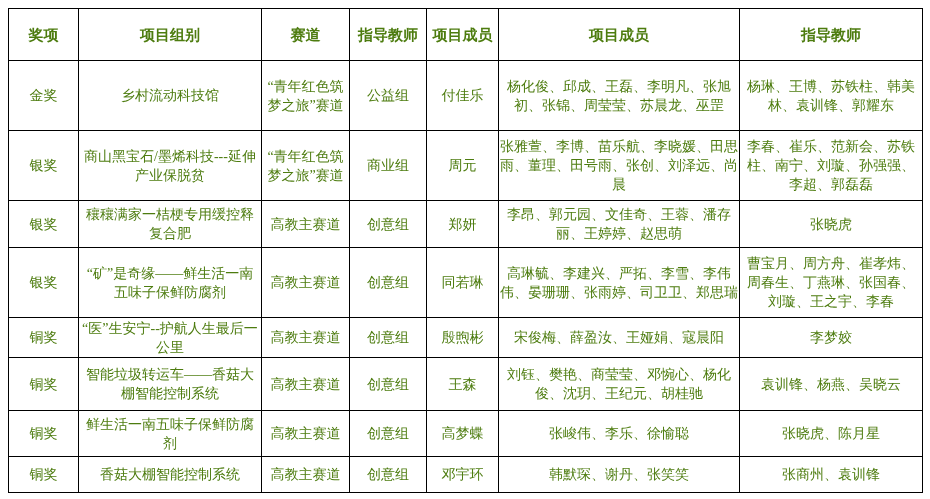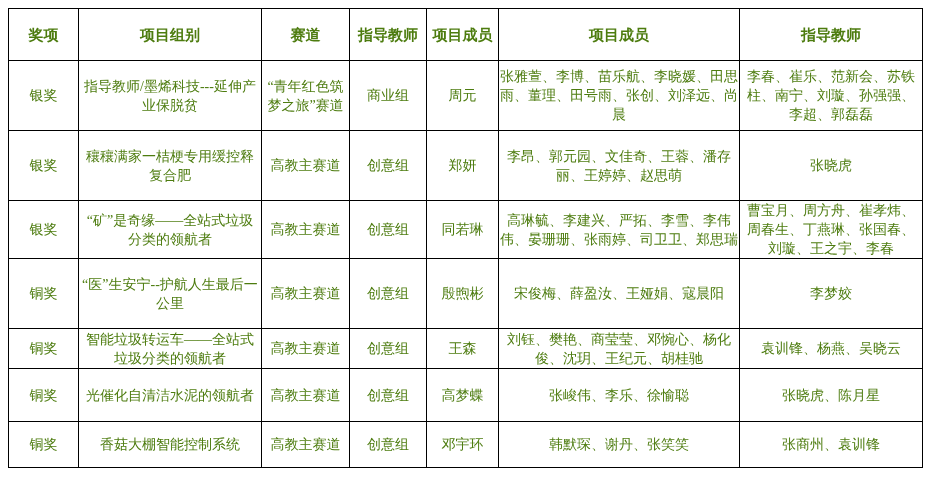--- a/index.html
+++ b/index.html
@@ -74,67 +74,76 @@
         <th>项目组别</th>
         <th>赛道</th>
         <th>指导教师</th>
         <th>项目成员</th>
         <th>项目成员</th>
         <th>指导教师</th>
       </tr>
     </thead>
     <tbody>
         <tr>
+    <td>金奖</td>
+    <td>乡村流动科技馆</td>
+    <td>“青年红色筑梦之旅”赛道</td>
+    <td>公益组</td>
+    <td>付佳乐</td>
+    <td>杨化俊、邱成、王磊、李明凡、张旭初、张锦、周莹莹、苏晨龙、巫罡</td>
+    <td>杨琳、王博、苏铁柱、韩美林、袁训锋、郭耀东</td>
+  </tr>
+        <tr>
     <td>银奖</td>
-    <td>指导教师/墨烯科技---延伸产业保脱贫</td>
+    <td>商山黑宝石/墨烯科技---延伸产业保脱贫</td>
     <td>“青年红色筑梦之旅”赛道</td>
     <td>商业组</td>
     <td>周元</td>
     <td>张雅萱、李博、苗乐航、李晓媛、田思雨、董理、田号雨、张创、刘泽远、尚晨</td>
     <td>李春、崔乐、范新会、苏铁柱、南宁、刘璇、孙强强、李超、郭磊磊</td>
   </tr>
         <tr>
     <td>银奖</td>
     <td>穰穰满家一桔梗专用缓控释复合肥</td>
     <td>高教主赛道</td>
     <td>创意组</td>
     <td>郑妍</td>
     <td>李昂、郭元园、文佳奇、王蓉、潘存丽、王婷婷、赵思萌</td>
     <td>张晓虎</td>
   </tr>
         <tr>
     <td>银奖</td>
-    <td>“矿”是奇缘——全站式垃圾分类的领航者</td>
+    <td>“矿”是奇缘——鲜生活一南五味子保鲜防腐剂</td>
     <td>高教主赛道</td>
     <td>创意组</td>
     <td>同若琳</td>
     <td>高琳毓、李建兴、严拓、李雪、李伟伟、晏珊珊、张雨婷、司卫卫、郑思瑞</td>
     <td>曹宝月、周方舟、崔孝炜、周春生、丁燕琳、张国春、刘璇、王之宇、李春</td>
   </tr>
         <tr>
     <td>铜奖</td>
     <td>“医”生安宁--护航人生最后一公里</td>
     <td>高教主赛道</td>
     <td>创意组</td>
     <td>殷煦彬</td>
     <td>宋俊梅、薛盈汝、王娅娟、寇晨阳</td>
     <td>李梦姣</td>
   </tr>
         <tr>
     <td>铜奖</td>
-    <td>智能垃圾转运车——全站式垃圾分类的领航者</td>
+    <td>智能垃圾转运车——香菇大棚智能控制系统</td>
     <td>高教主赛道</td>
     <td>创意组</td>
     <td>王森</td>
     <td>刘钰、樊艳、商莹莹、邓惋心、杨化俊、沈玥、王纪元、胡桂驰</td>
     <td>袁训锋、杨燕、吴晓云</td>
   </tr>
         <tr>
     <td>铜奖</td>
-    <td>光催化自清洁水泥的领航者</td>
+    <td>鲜生活一南五味子保鲜防腐剂</td>
     <td>高教主赛道</td>
     <td>创意组</td>
     <td>高梦蝶</td>
     <td>张峻伟、李乐、徐愉聪</td>
     <td>张晓虎、陈月星</td>
   </tr>
         <tr>
     <td>铜奖</td>
     <td>香菇大棚智能控制系统</td>
     <td>高教主赛道</td>

